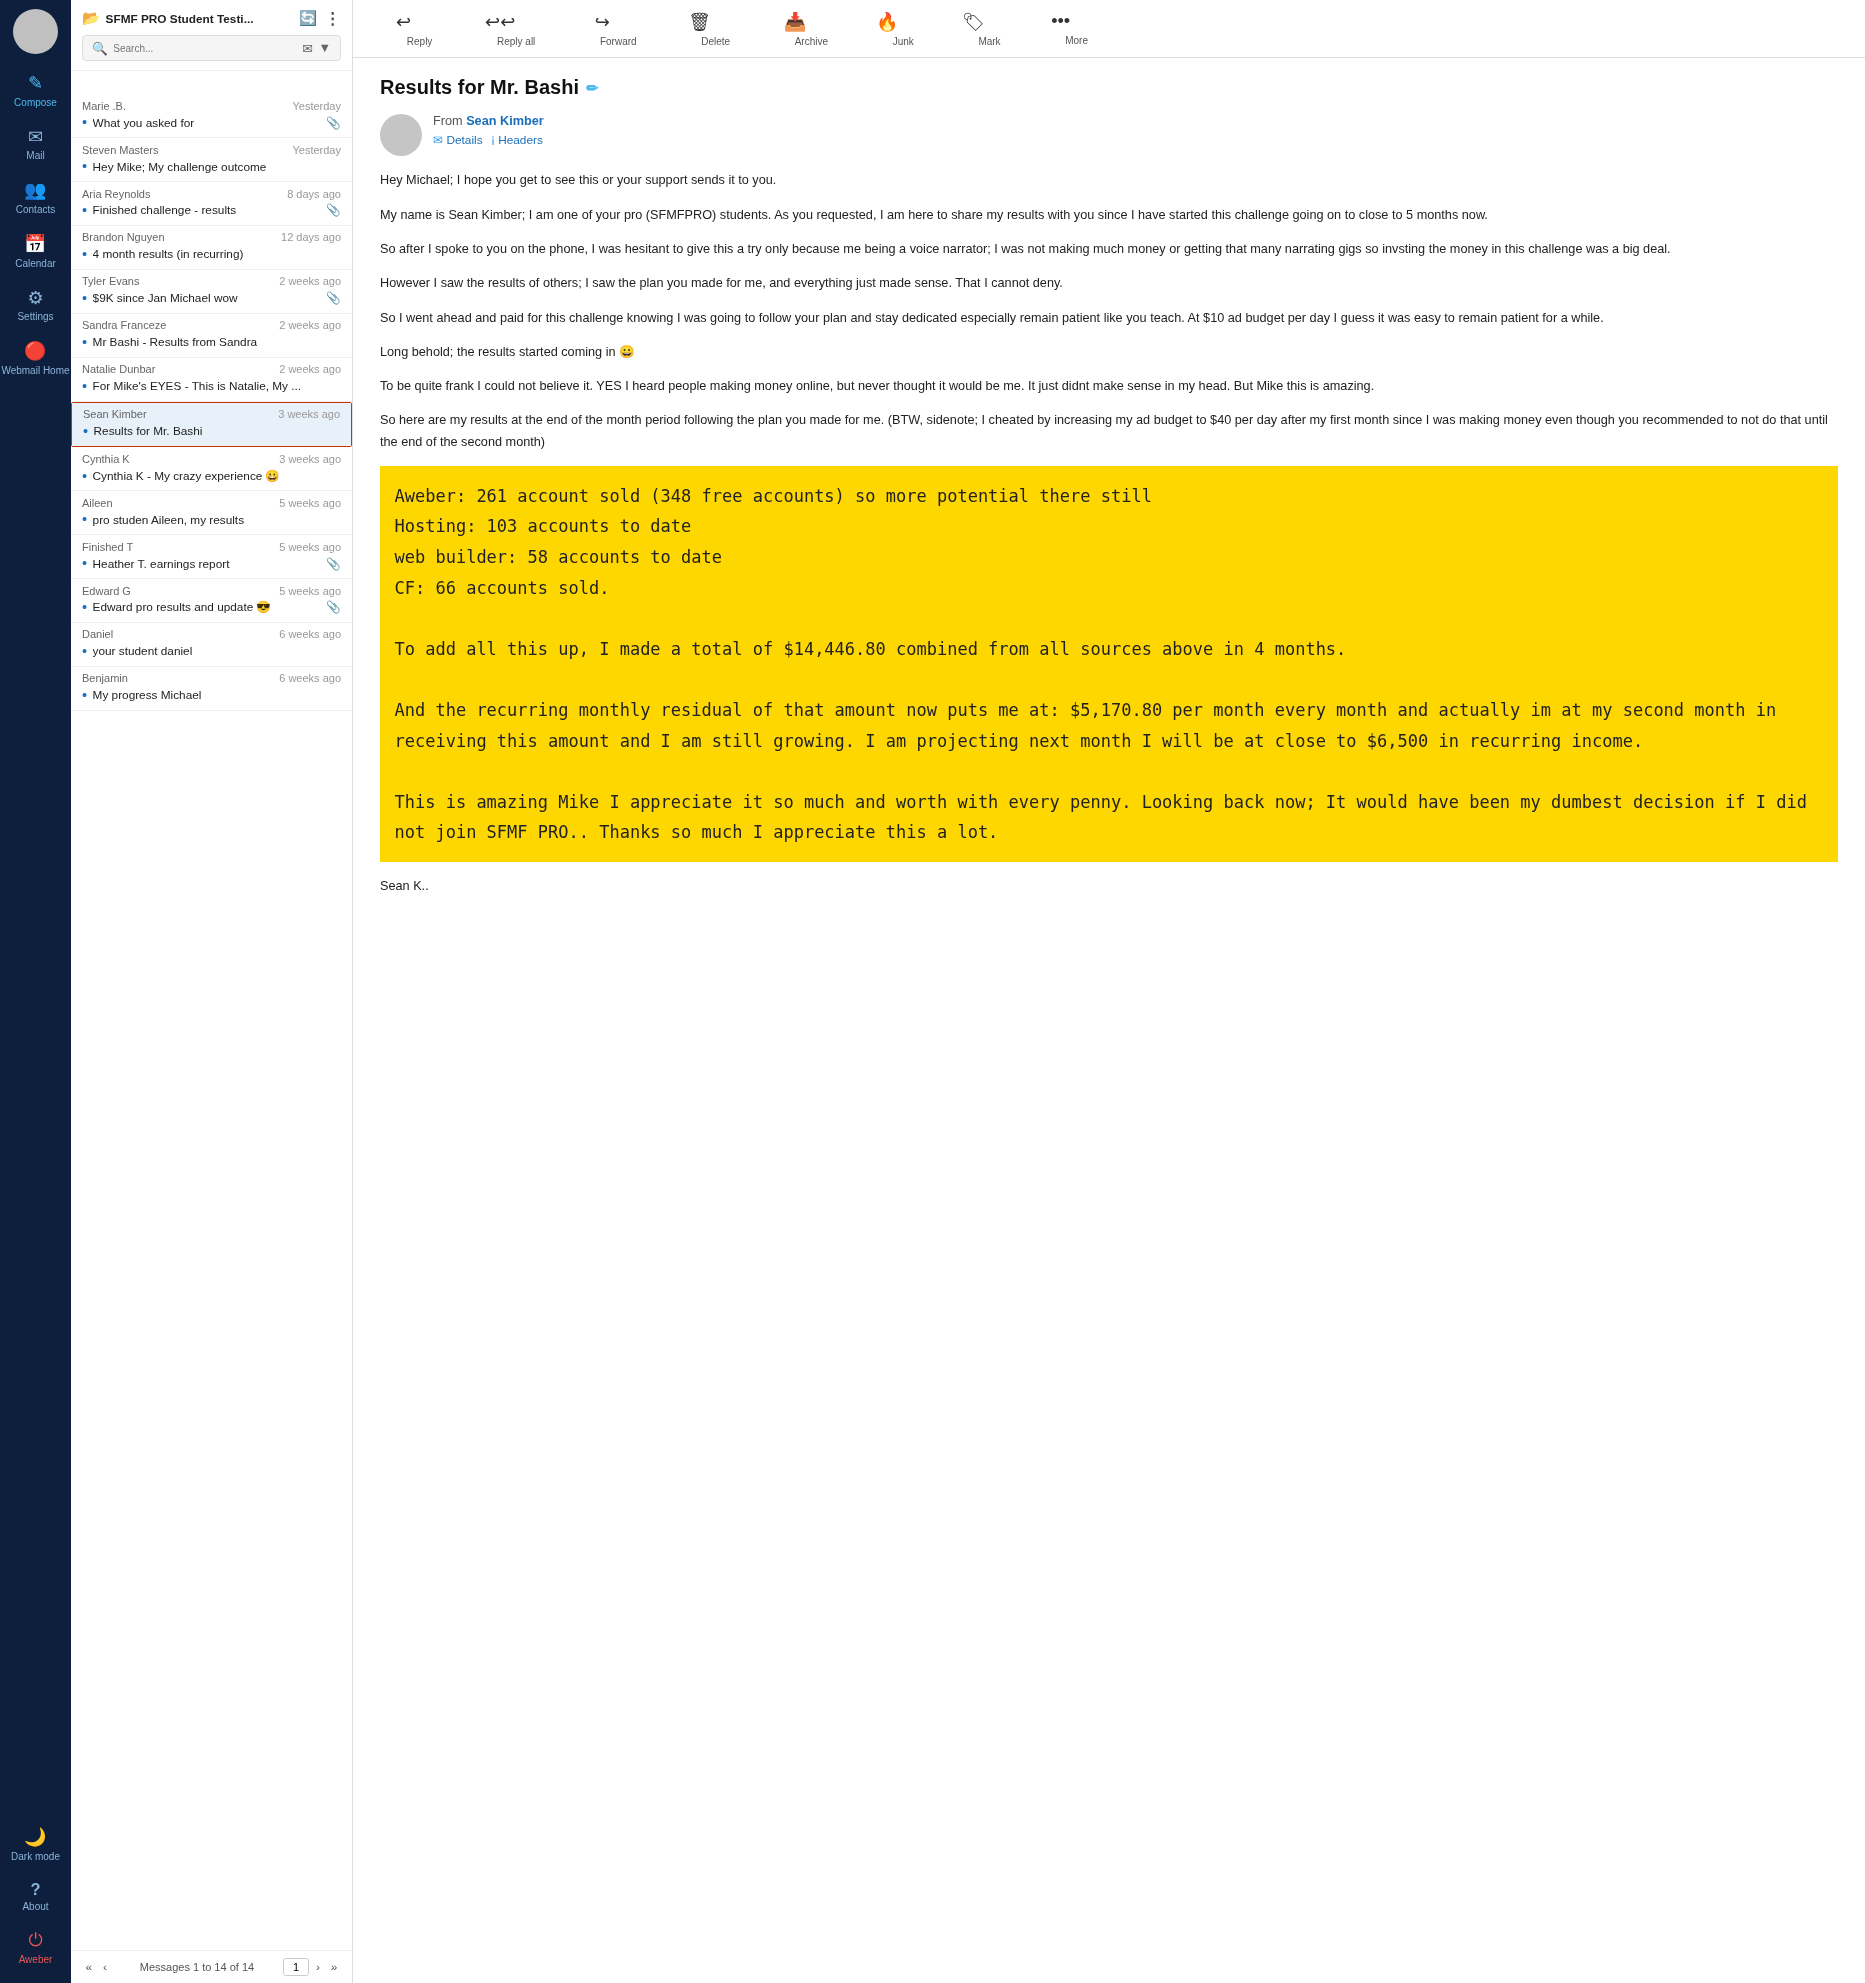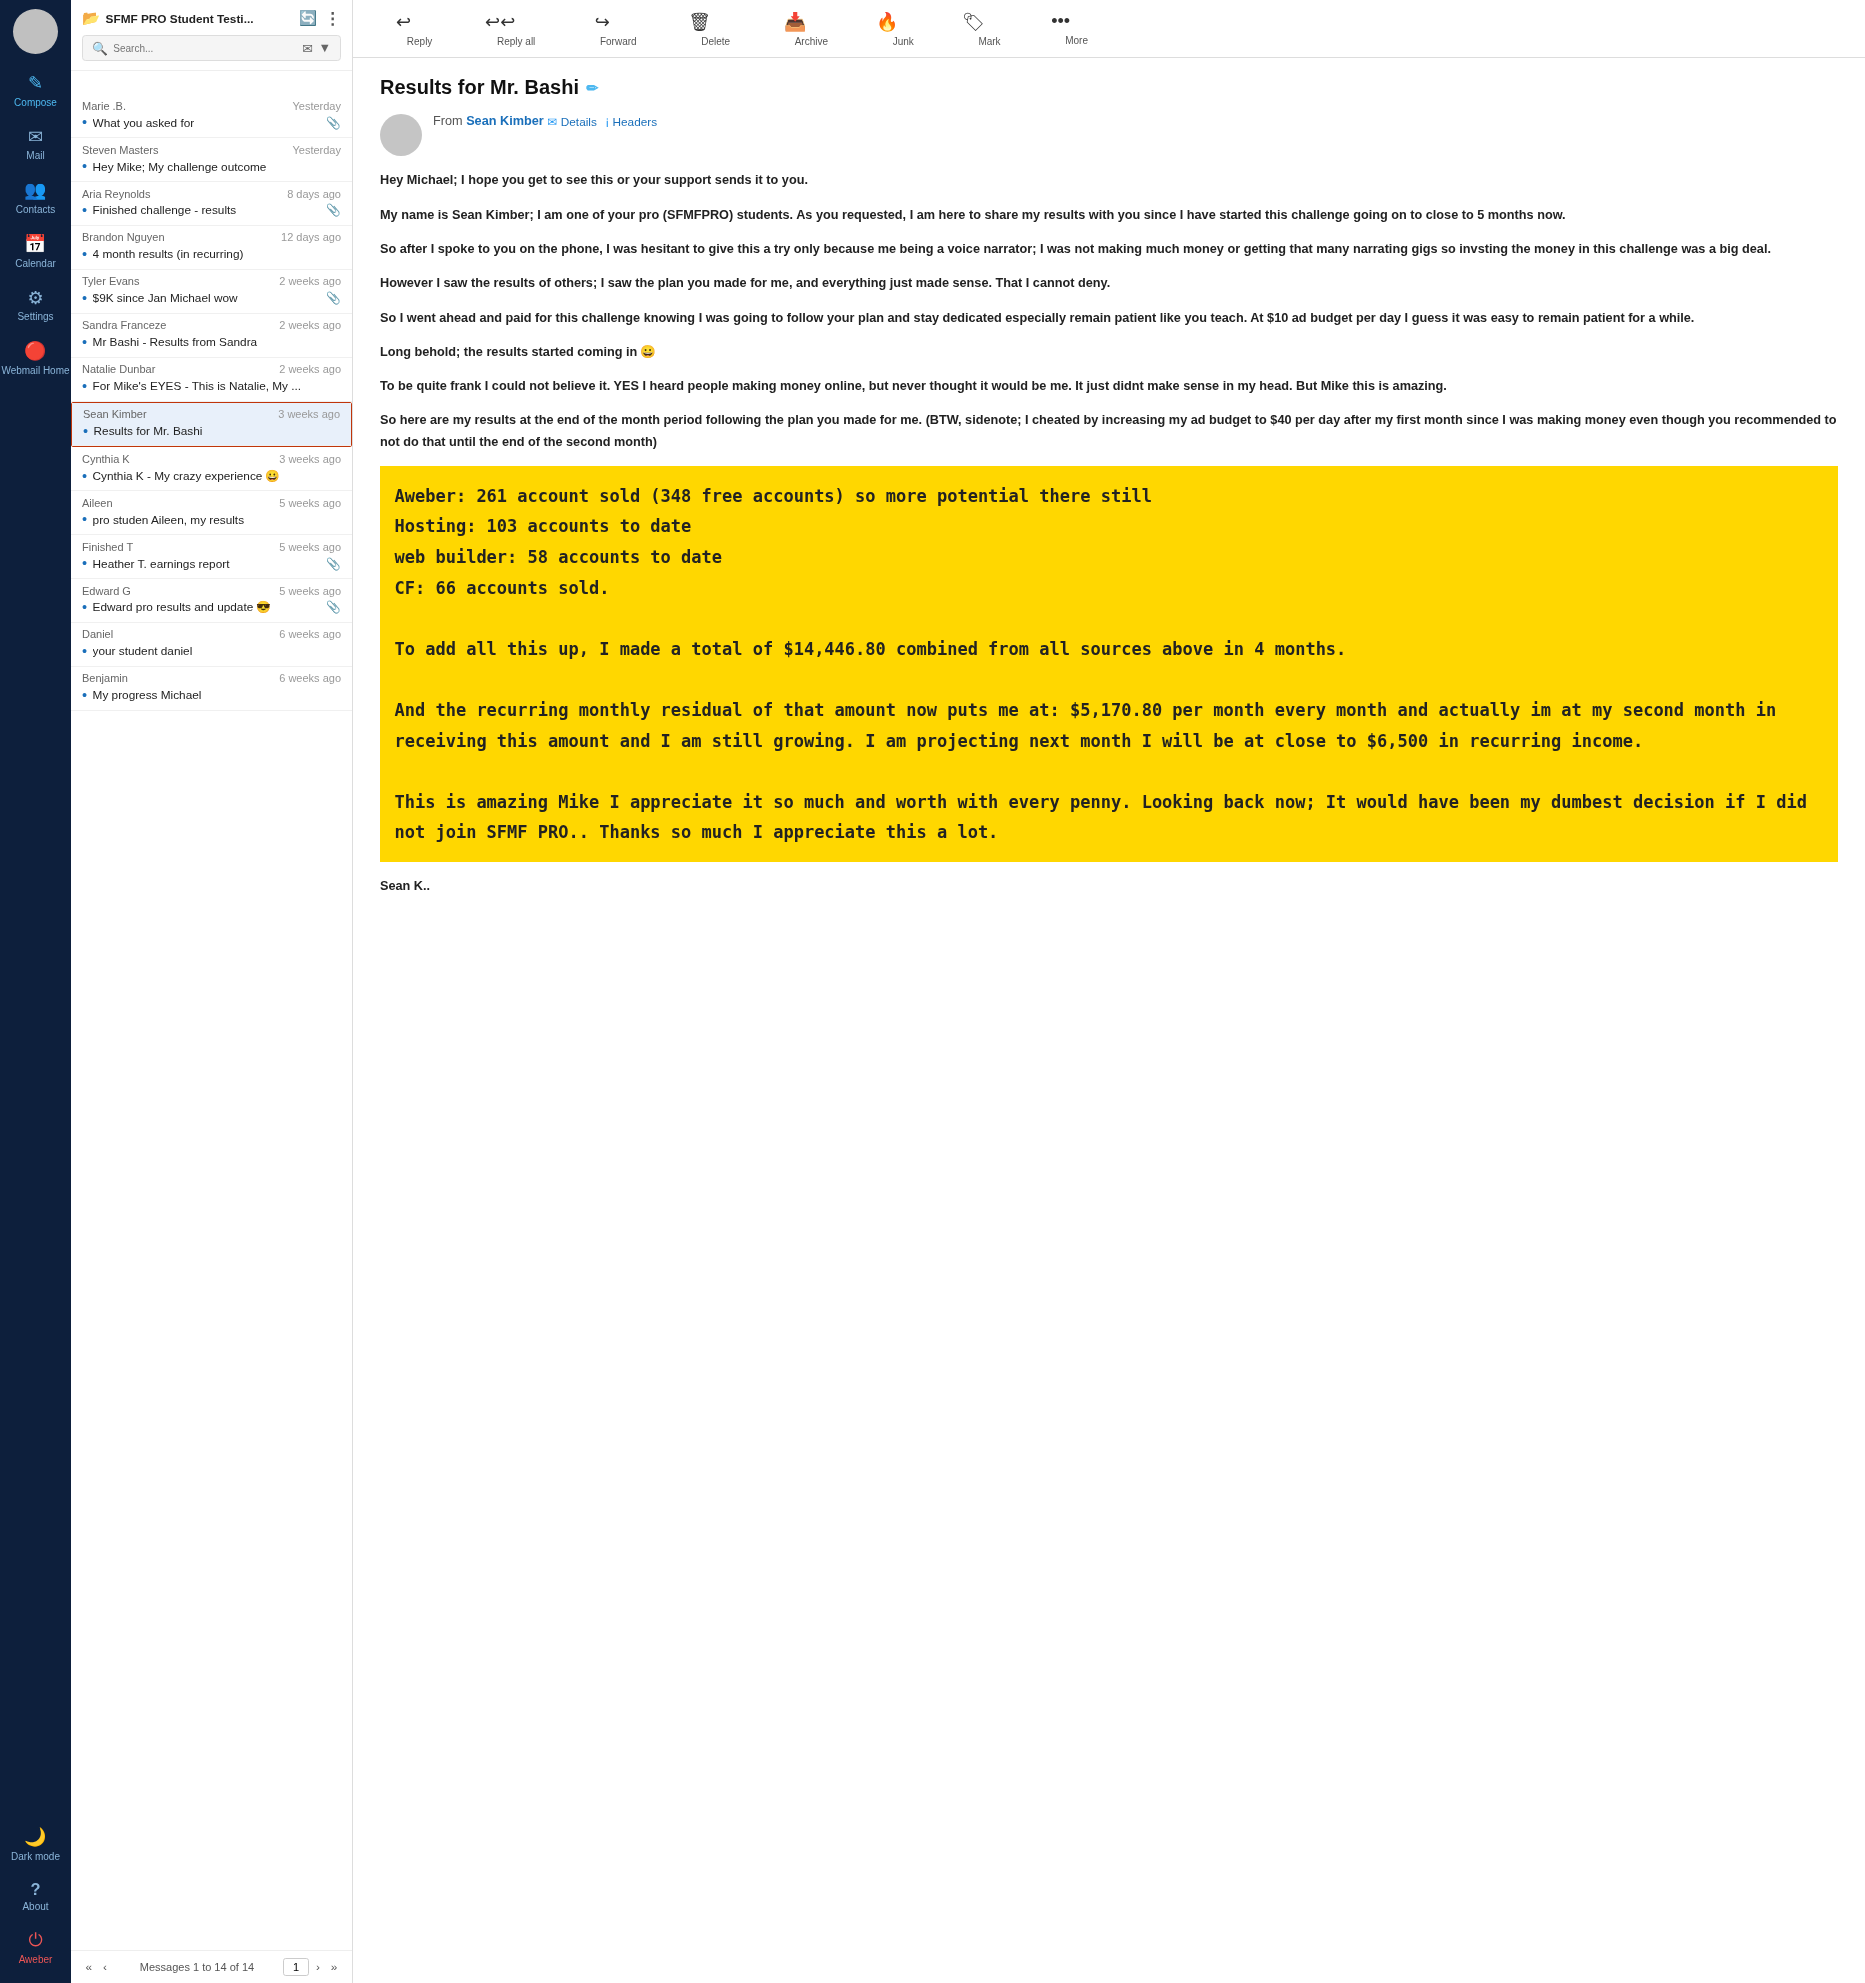--- a/index.html
+++ b/index.html
@@ -208,42 +208,41 @@
       gap: 11px;
       margin-bottom: 14.5px;
     }
     .avatar-circle {
       width: 42px;
       height: 42px;
       border-radius: 50%;
       background: #c5c5c5;
       flex-shrink: 0;
     }
-    .from-details { display: flex; flex-direction: row; gap: 3.6px; }
+    .from-details { display: flex; flex-direction: column; gap: 3.6px; }
     .from-name-row { font-size: 12.7px; color: #555; }
     .from-name-link { color: #1a6fba; font-weight: bold; cursor: pointer; text-decoration: none; }
     .meta-links { display: flex; gap: 9px; }
     .meta-link {
       display: flex;
       align-items: center;
       gap: 3.6px;
       font-size: 11.8px;
       color: #1a6fba;
       cursor: pointer;
       text-decoration: none;
     }
     .meta-link .icon-sm { font-size: 11.8px; }
     .details-icon { color: #2196F3; }
     .headers-icon { color: #2196F3; }
 
     .email-body {
       font-size: 12.7px;
       line-height: 1.7;
       color: #222;
-      font-weight: bold;
     }
     .email-body p { margin-bottom: 12.7px; }
     .email-body .highlighted-block {
       background: #ffd700;
       padding: 14.5px;
       font-family: monospace;
       font-size: 17px;
       line-height: 1.8;
       margin-bottom: 14px;
       white-space: pre-wrap;

